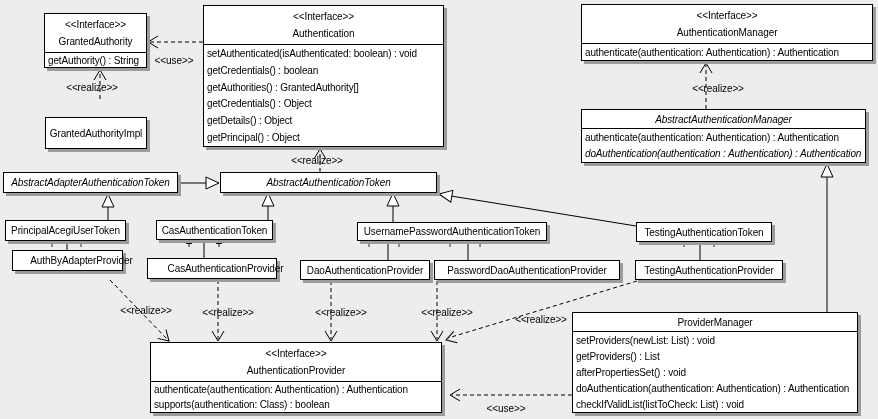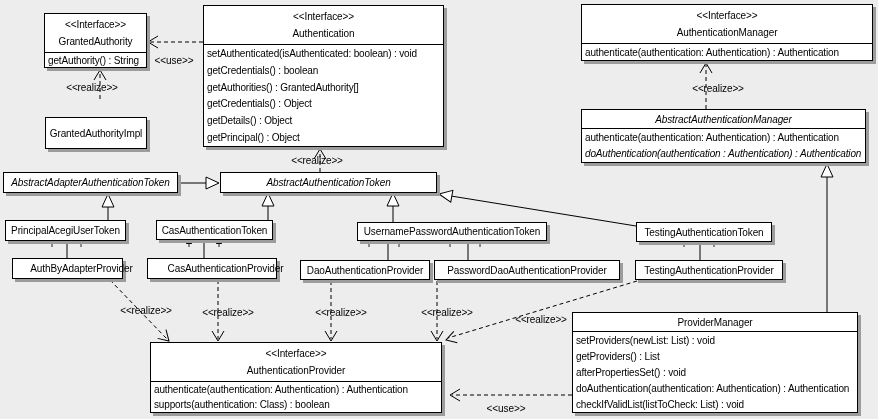--- a/index.html
+++ b/index.html
@@ -138,21 +138,21 @@
     <div class="node" style="left: 357px; top: 222px; width: 190px; height: 19px;">
       <div class="tblock full">
         <div class="ntitle">UsernamePasswordAuthenticationToken</div>
       </div>
     </div>
     <div class="node" style="left: 636px; top: 222px; width: 136px; height: 20px;">
       <div class="tblock full">
         <div class="ntitle">TestingAuthenticationToken</div>
       </div>
     </div>
-    <div class="node" style="left: 12px; top: 258px; width: 111px; height: 21px; padding-left: 28px;">
+    <div class="node" style="left: 12px; top: 250px; width: 111px; height: 21px; padding-left: 28px;">
       <div class="tblock full">
         <div class="ntitle">AuthByAdapterProvider</div>
       </div>
     </div>
     <div class="node" style="left: 147px; top: 258px; width: 130px; height: 21px; padding-left: 27px;">
       <div class="tblock full">
         <div class="ntitle">CasAuthenticationProvider</div>
       </div>
     </div>
     <div class="node" style="left: 300px; top: 260px; width: 130px; height: 20px;">

